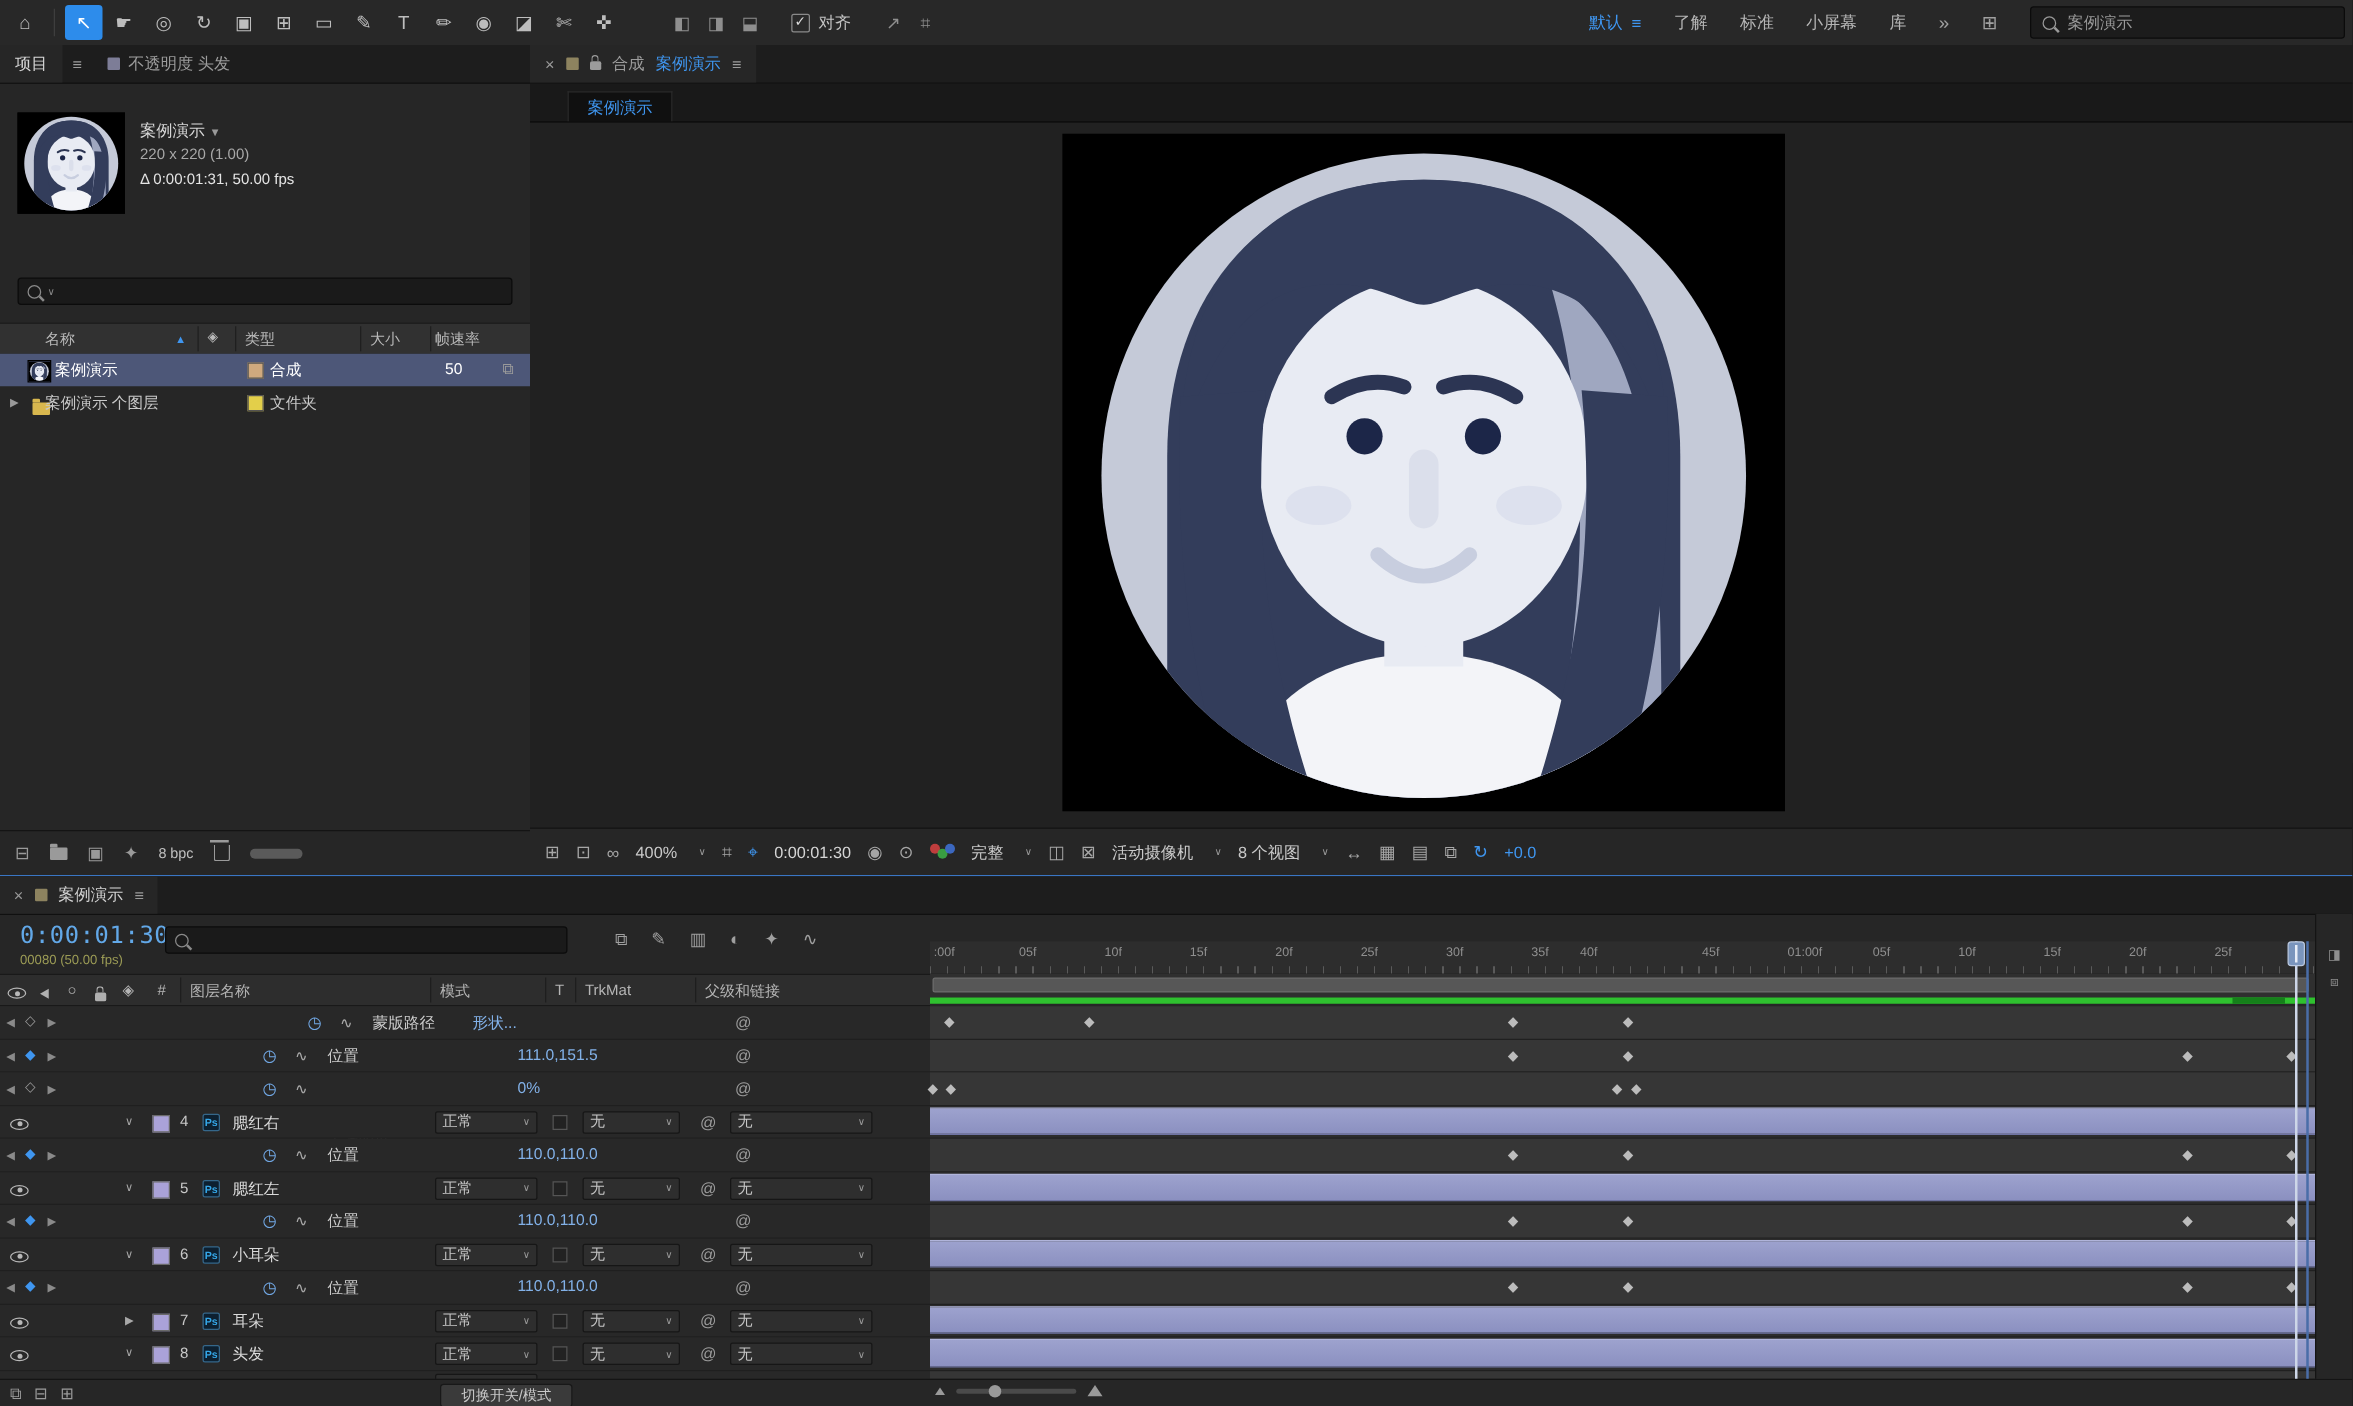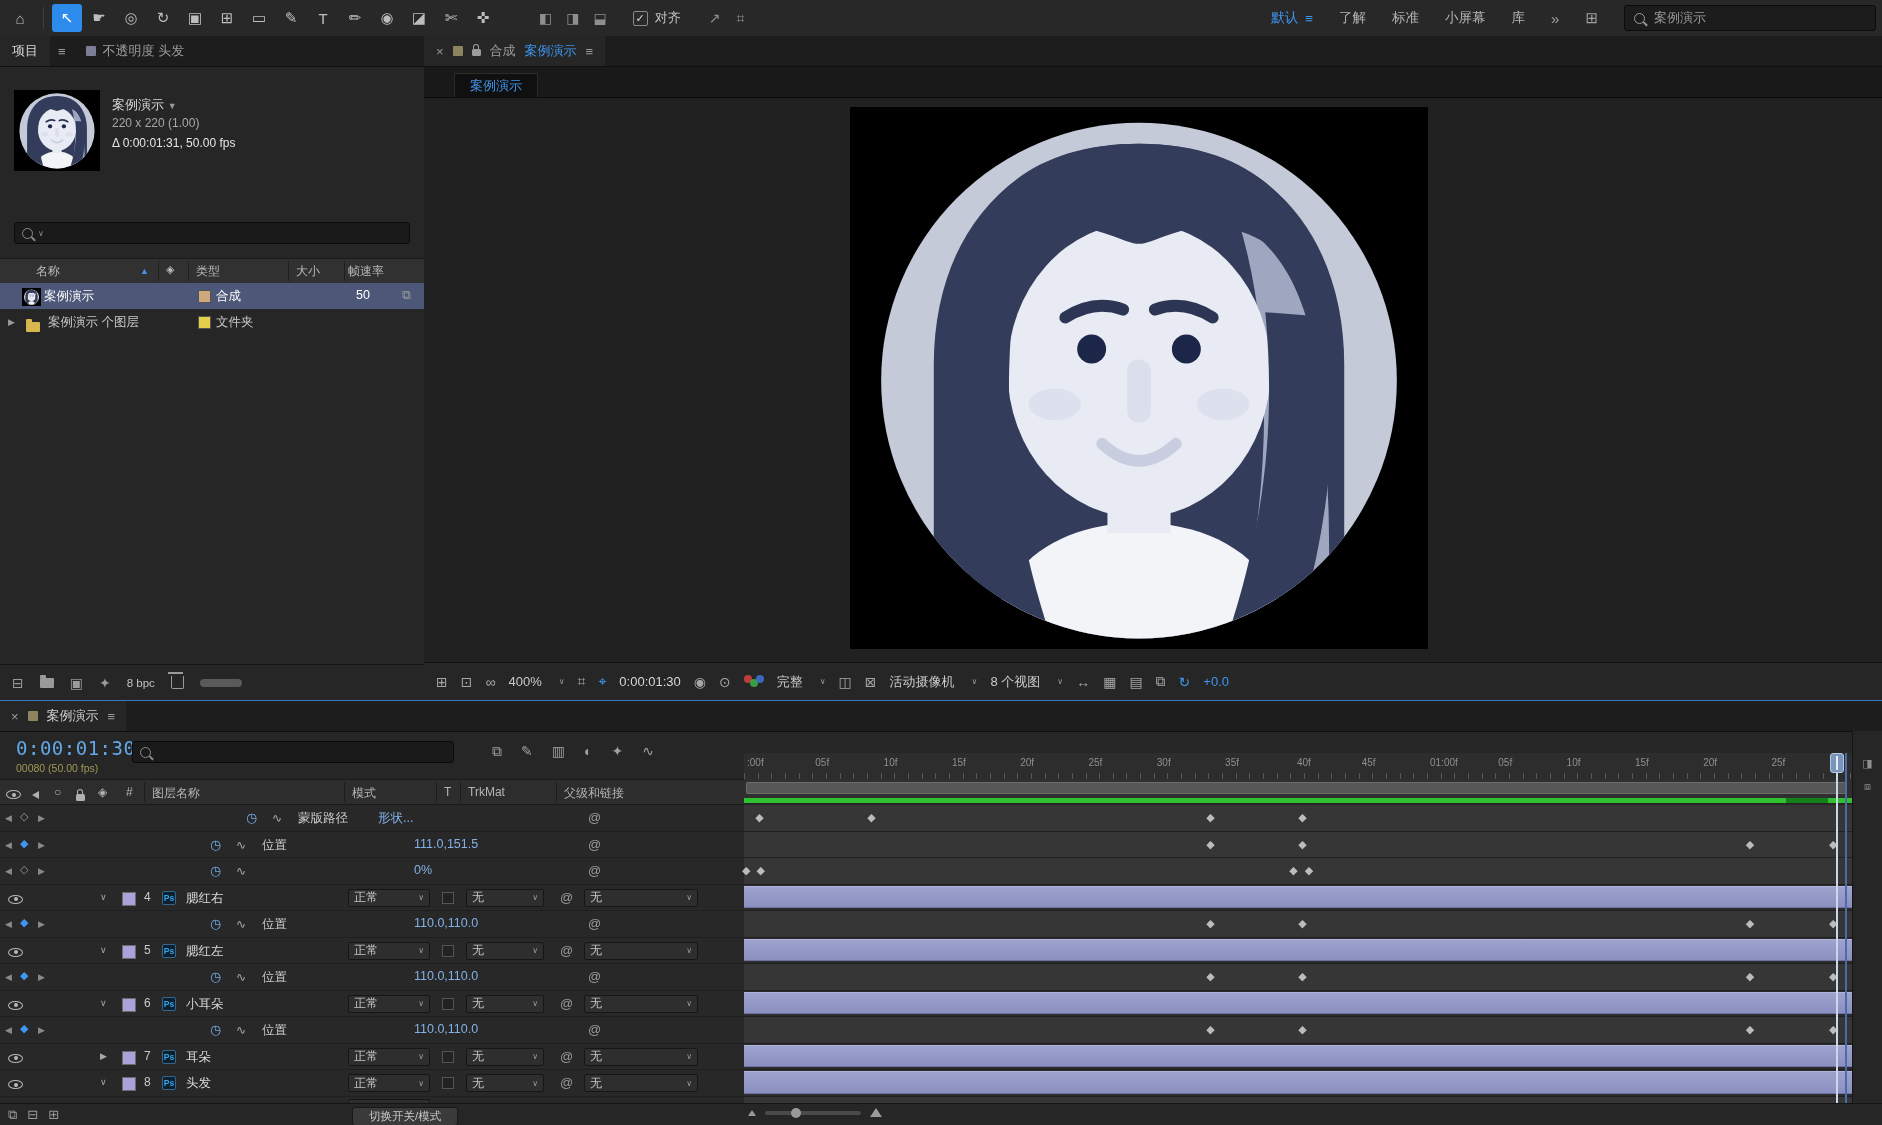--- a/index.html
+++ b/index.html
@@ -294,21 +294,21 @@
         <span class="typechip" style="left: 198px; background: rgb(207, 169, 126);"></span>
         <span style="left: 216px;">合成</span>
         <span style="left: 356px;">50</span>
         <span style="left: 402px; color: rgb(154, 154, 154);">⧉</span>
       </div>
       <div class="prow">
         <span style="left: 8px; font-size: 9px; top: 8px; color: rgb(154, 154, 154);">▶</span>
         <span style="left: 26px; top: 8px;">
           <span class="ic-folder"></span>
         </span>
-        <span style="left: 48px; text-align: right;">案例演示 个图层</span>
+        <span style="left: 36px; text-align: right;">案例演示 个图层</span>
         <span class="typechip" style="left: 198px; background: rgb(227, 207, 74);"></span>
         <span style="left: 216px;">文件夹</span>
       </div>
     </div>
   <div class="pfoot">
     <span>⊟</span>
     <span class="ic-folder gray"></span>
     <span>▣</span>
     <span>✦</span>
     <span class="bpc">8 bpc</span>
@@ -422,21 +422,21 @@
 
   <div class="truler">
       <span class="rlabel" style="left: 3px;">:00f</span>
       <span class="rlabel" style="left: 71.3px;">05f</span>
       <span class="rlabel" style="left: 139.6px;">10f</span>
       <span class="rlabel" style="left: 207.9px;">15f</span>
       <span class="rlabel" style="left: 276.2px;">20f</span>
       <span class="rlabel" style="left: 344.5px;">25f</span>
       <span class="rlabel" style="left: 412.8px;">30f</span>
       <span class="rlabel" style="left: 481.1px;">35f</span>
-      <span class="rlabel" style="left: 553px;">40f</span>
+      <span class="rlabel" style="left: 520px;">40f</span>
       <span class="rlabel" style="left: 617.7px;">45f</span>
       <span class="rlabel" style="left: 686px;">01:00f</span>
       <span class="rlabel" style="left: 754.3px;">05f</span>
       <span class="rlabel" style="left: 822.6px;">10f</span>
       <span class="rlabel" style="left: 890.9px;">15f</span>
       <span class="rlabel" style="left: 959.2px;">20f</span>
       <span class="rlabel" style="left: 1027.5px;">25f</span>
     </div>
   <div class="twork">
       <div class="twork-bar"></div>

